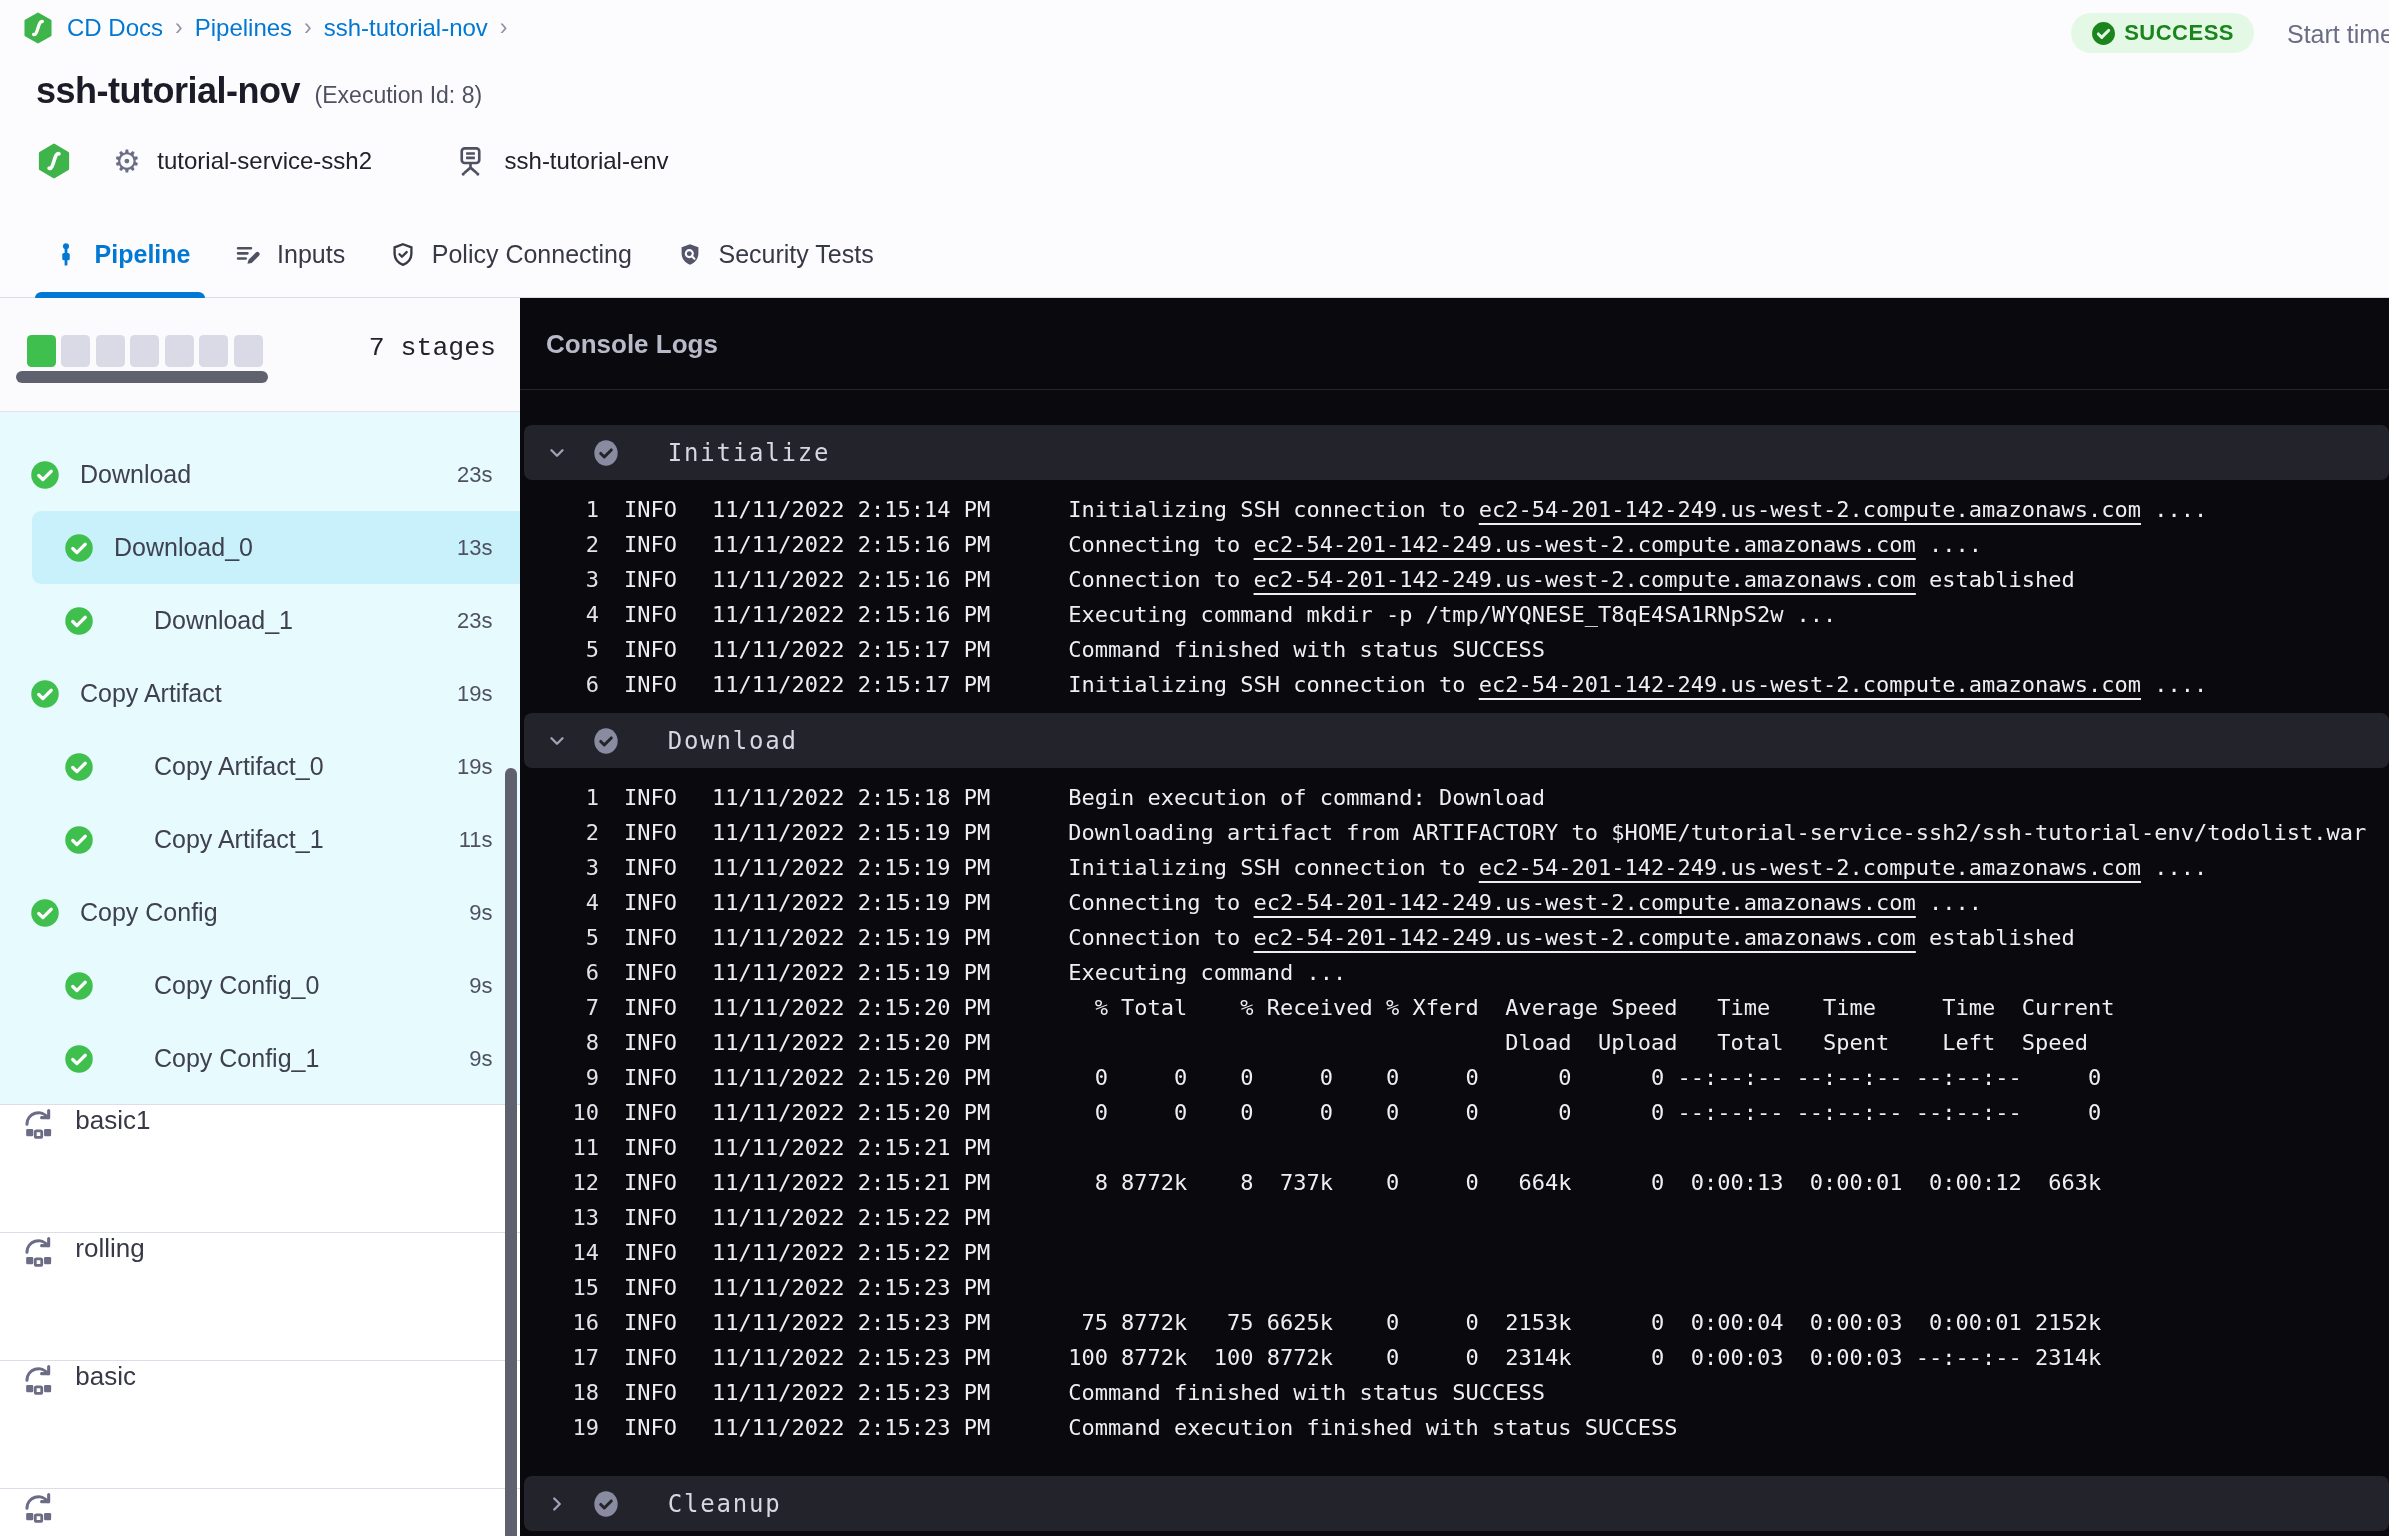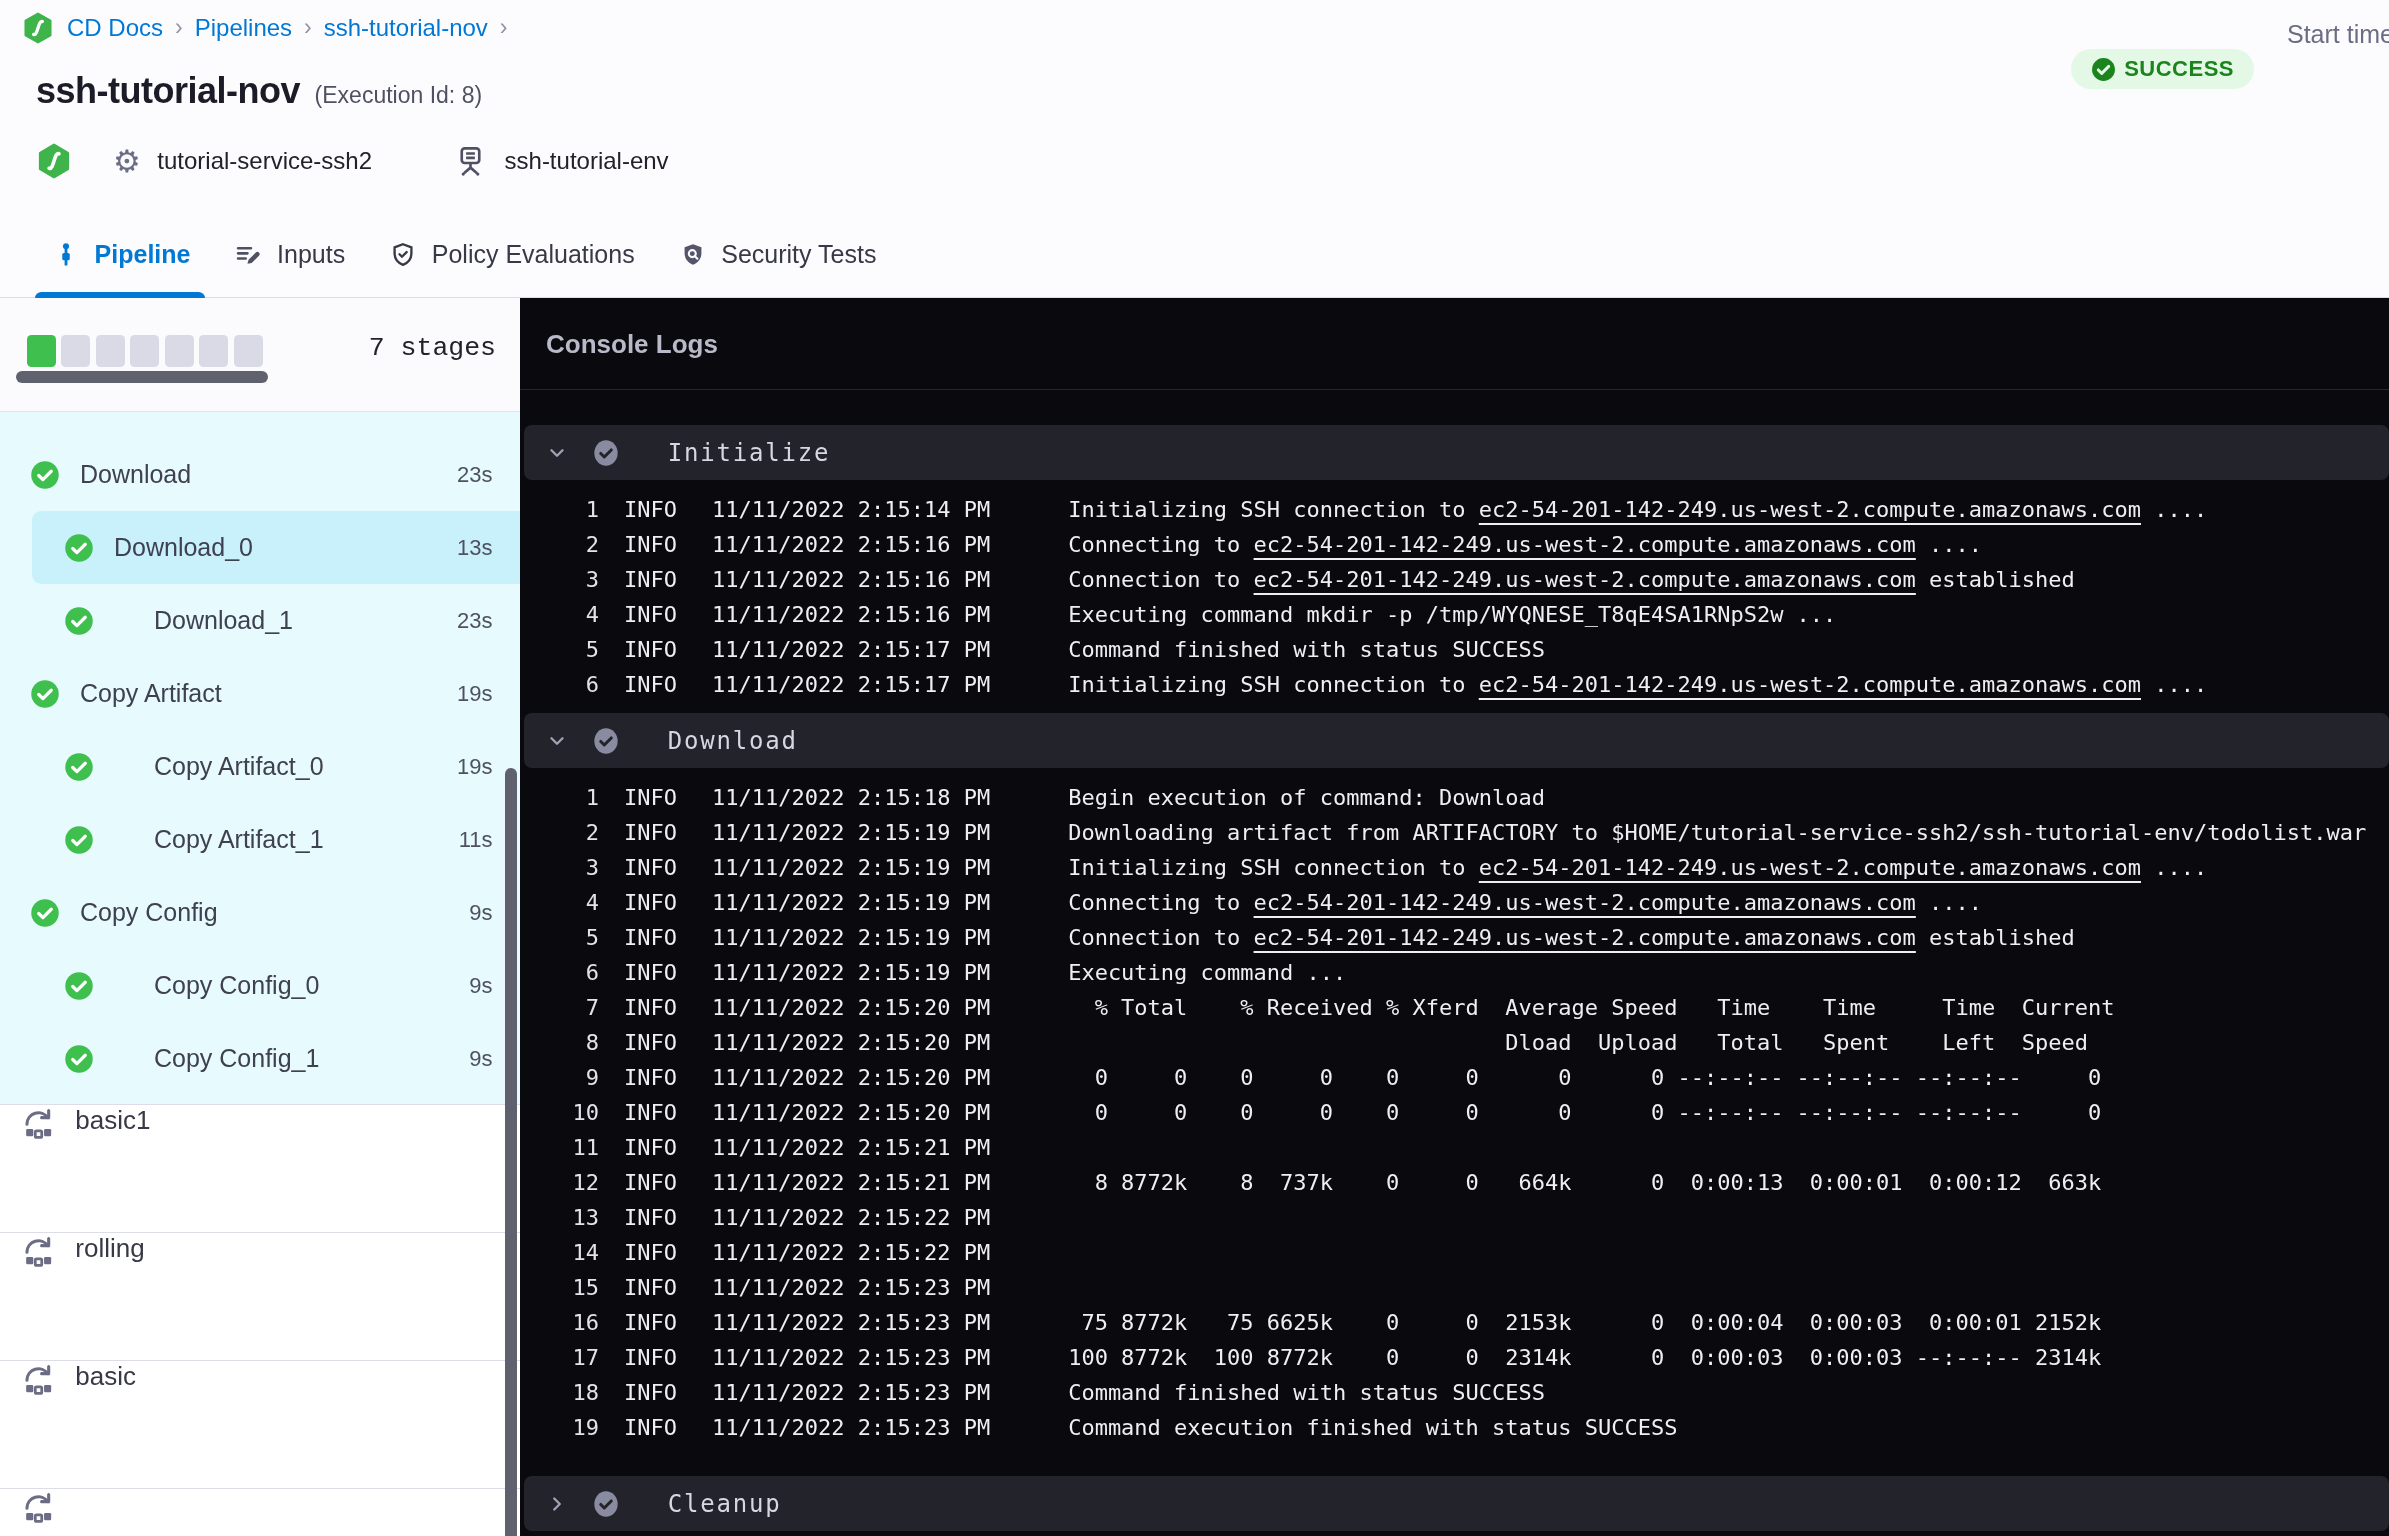--- a/index.html
+++ b/index.html
@@ -6,21 +6,21 @@
   html,body { width:2389px; height:1536px; overflow:hidden; }
   body { font-family:"Liberation Sans", sans-serif; background:#ffffff; position:relative; color:#22222a; }
 
   
   .header { position:absolute; left:0; top:0; width:2389px; height:212px; background:#fcfcfe; }
   .breadcrumb { position:absolute; left:21px; top:11px; display:flex; align-items:center; gap:12px; font-size:24px; }
   .crumb { color:#0278d5; cursor:pointer; }
   .crumb-sep { color:#9293a3; font-size:23px; transform:translateY(-0.9px); }
   .status-badge { position:absolute; top:13px; right:135px; height:40px; padding:0 20px; border-radius:20px;
     background:#e4f9e5; color:#1b841d; font-size:22px; font-weight:bold; letter-spacing:0.5px;
-    display:flex; align-items:center; gap:8.2px;margin-top:36px; }
+    display:flex; align-items:center; gap:8.2px; }
   .start-time { position:absolute; left:2287px; top:20px; font-size:25px; color:#6b6d85; white-space:nowrap; }
   .title-row { position:absolute; left:36px; top:70px; display:flex; align-items:baseline; gap:14.6px; }
   .page-title { font-size:36px; font-weight:bold; color:#1c1c28; letter-spacing:-0.5px; }
   .exec-id { font-size:23px; color:#4f5162; }
   .meta-row { position:absolute; left:35px; top:139px; height:44px; display:flex; align-items:center; }
   .meta-label { font-size:24px; color:#22222a; margin-left:16.5px; }
   .gear-glyph { font-size:31px; color:#6b6d85; margin-left:40px; line-height:1; }
 
   
   .tabbar { position:absolute; left:0; top:212px; width:2389px; height:86px; background:#fcfcfe;
@@ -144,21 +144,21 @@
       </span>
       <span>Inputs</span>
     </div>
     <div class="tab">
       <span class="chev">
         <svg width="28" height="28" viewBox="0 0 24 24" fill="none" stroke="#383946" stroke-width="2">
       <path d="M12 2.8l7.2 2.6v5.2c0 4.6-3 8.2-7.2 9.8-4.2-1.6-7.2-5.2-7.2-9.8V5.4z"></path>
       <path d="M9 11.4l2.1 2.1 4-4" stroke-linecap="round" stroke-linejoin="round"></path>
         </svg>
       </span>
-      <span>Policy Evaluations</span>
+      <span>Policy Connecting</span>
     </div>
     <div class="tab">
       <span class="chev">
         <svg width="28" height="28" viewBox="0 0 24 24">
       <path d="M12 2.8l7.2 2.6v5.2c0 4.6-3 8.2-7.2 9.8-4.2-1.6-7.2-5.2-7.2-9.8V5.4z" fill="#54556a"></path>
       <circle cx="11.4" cy="10.8" r="3" stroke="#fcfcfe" stroke-width="1.8" fill="none"></circle>
       <path d="M13.6 13l2.2 2.2" stroke="#fcfcfe" stroke-width="1.8" stroke-linecap="round"></path>
         </svg>
       </span>
       <span>Security Tests</span>

